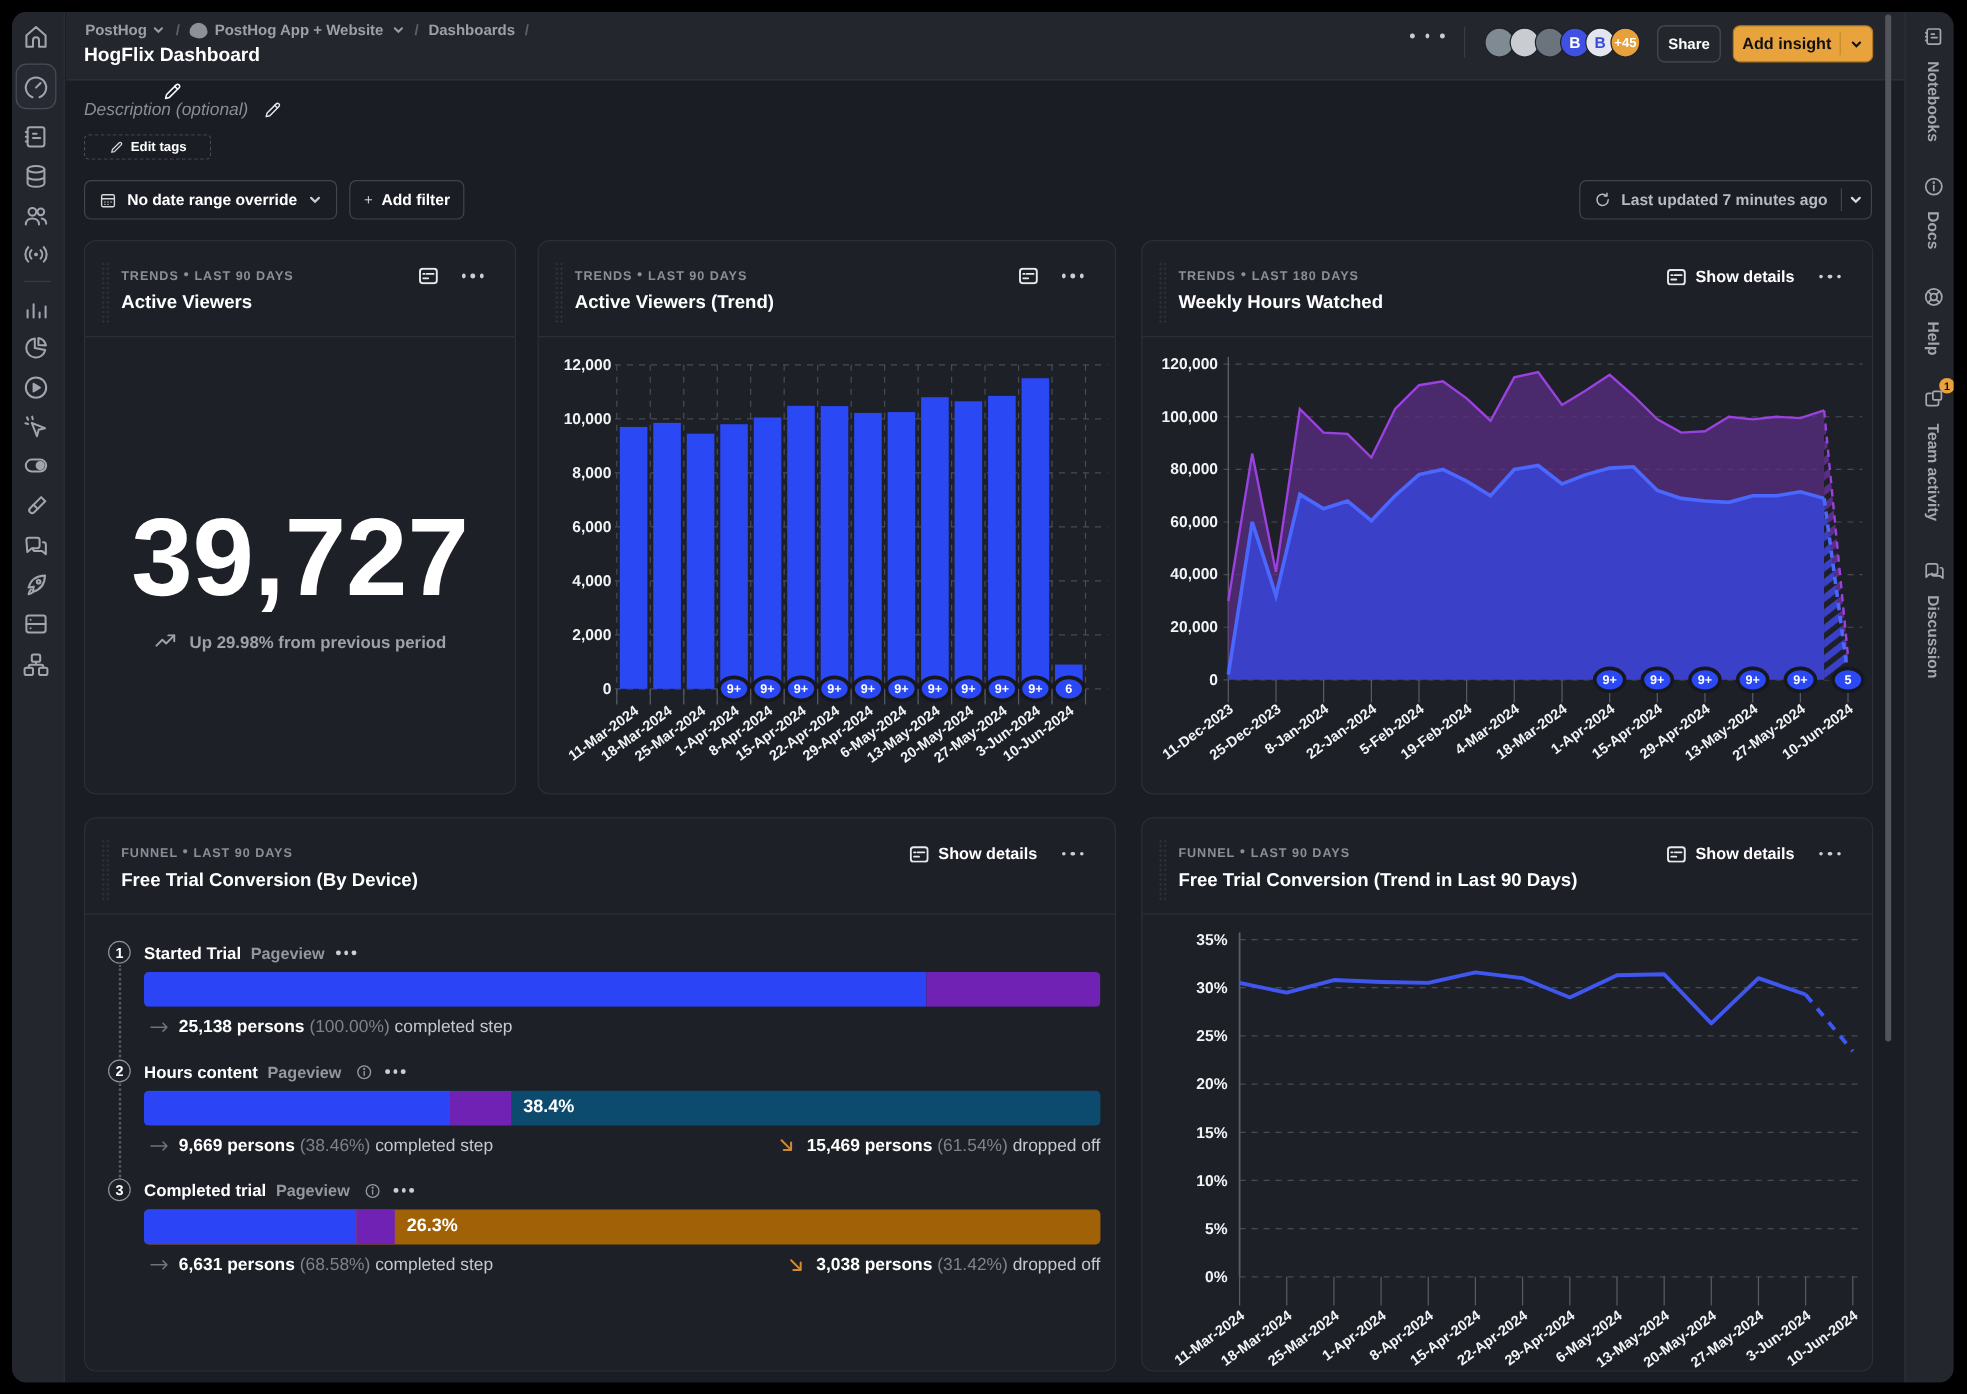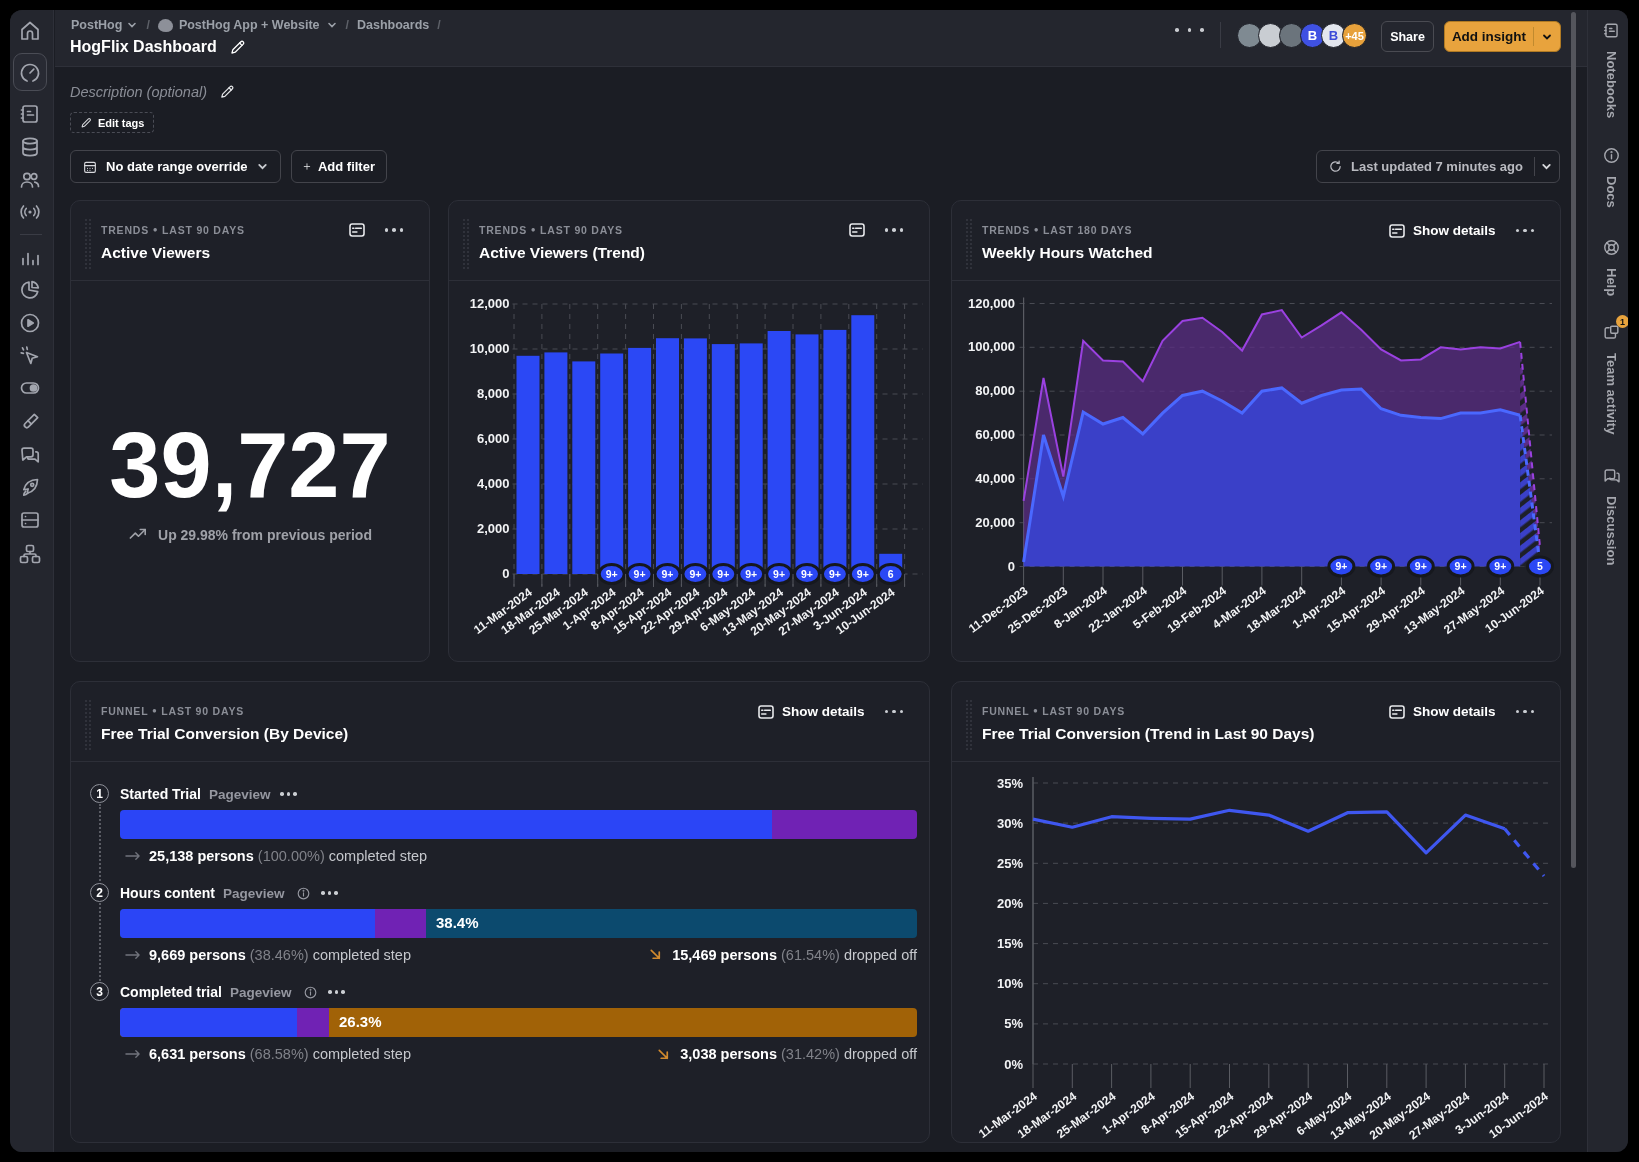--- a/index.html
+++ b/index.html
@@ -98,21 +98,21 @@
           <path d="M3 4.5 L6 7.5 9 4.5"></path>
         </svg></span>
 <span style="color:#5d6068;">/</span>
 <span style="display:flex;align-items:center;gap:6px;"><span style="width:15px;height:13px;background:#8d9099;border-radius:50% 50% 46% 54%/60% 58% 42% 40%;display:inline-block;"></span>PostHog App + Website <svg width="12" height="12" viewBox="0 0 12 12" fill="none" stroke="#9ba0a8" stroke-width="1.6" stroke-linecap="round">
           <path d="M3 4.5 L6 7.5 9 4.5"></path>
         </svg></span>
 <span style="color:#5d6068;">/</span>
 <span>Dashboards</span>
 <span style="color:#5d6068;">/</span>
 </div>
-<div class="abs" style="left:60px;top:28px;display:flex;align-items:center;gap:12px;">
+<div class="abs" style="left:60px;top:28px;display:flex;align-items:center;gap:12px;flex-direction:column;">
 <span style="font-size:16px;font-weight:bold;color:#fff;">HogFlix Dashboard</span>
 <svg width="17" height="17" viewBox="0 0 20 20" fill="none" stroke="#fff" stroke-width="1.5" stroke-linecap="round" stroke-linejoin="round">
         <path d="M3.5 16.5 l1 -3.8 L14 3.2 a1.8 1.8 0 0 1 2.6 0 l.2.2 a1.8 1.8 0 0 1 0 2.6 L7.3 15.5 Z"></path>
         <path d="M12.5 4.7 l2.8 2.8"></path>
       </svg>
 </div>
 <div class="abs" style="left:1165px;top:18px;display:flex;align-items:center;gap:9px;color:#c9cbd0;font-size:16px;font-weight:bold;">
 <span style="width:3.5px;height:3.5px;border-radius:50%;background:#c9cbd0;"></span>
       <span style="width:3.5px;height:3.5px;border-radius:50%;background:#c9cbd0;"></span>
       <span style="width:3.5px;height:3.5px;border-radius:50%;background:#c9cbd0;"></span>
@@ -164,21 +164,21 @@
     </svg>
     <div class="abs" style="left:1609px;top:486px;transform-origin:0 0;transform:rotate(90deg);white-space:nowrap;font-size:13px;font-weight:bold;color:#a5a7ae;">Discussion</div>
 <div class="abs" style="left:1561px;top:2px;width:5px;height:856px;border-radius:3px;background:#54555c;"></div>
 <div class="abs" style="left:60px;top:74px;display:flex;align-items:center;gap:12px;">
 <span style="font-size:14.5px;font-style:italic;color:#8a8d96;">Description (optional)</span>
 <svg width="16" height="16" viewBox="0 0 20 20" fill="none" stroke="#e6e7ea" stroke-width="1.5" stroke-linecap="round" stroke-linejoin="round">
         <path d="M3.5 16.5 l1 -3.8 L14 3.2 a1.8 1.8 0 0 1 2.6 0 l.2.2 a1.8 1.8 0 0 1 0 2.6 L7.3 15.5 Z"></path>
         <path d="M12.5 4.7 l2.8 2.8"></path>
       </svg>
 </div>
-<div class="abs" style="left:60px;top:102px;height:21px;padding:0 9px;border:1px dashed #4a4c55;border-radius:4px;display:flex;align-items:center;gap:6px;text-align:center;">
+<div class="abs" style="left:60px;top:102px;height:21px;padding:0 20px;border:1px dashed #4a4c55;border-radius:4px;display:flex;align-items:center;gap:6px;text-align:center;">
 <svg width="12" height="12" viewBox="0 0 20 20" fill="none" stroke="#d8d9dd" stroke-width="1.7" stroke-linecap="round" stroke-linejoin="round">
         <path d="M3.5 16.5 l1 -3.8 L14 3.2 a1.8 1.8 0 0 1 2.6 0 l.2.2 a1.8 1.8 0 0 1 0 2.6 L7.3 15.5 Z"></path>
       </svg>
 <span style="font-size:11px;font-weight:bold;color:#fff;">Edit tags</span>
 </div>
 <div class="abs" style="left:60px;top:140px;width:211px;height:33px;padding:0 11px;border:1px solid #43444b;border-radius:6px;display:flex;align-items:center;gap:8px;white-space:nowrap;">
 <svg width="16" height="16" viewBox="0 0 24 24" fill="none" stroke="#d8d9dd" stroke-width="1.7" stroke-linecap="round">
         <rect x="4" y="5" width="16" height="15" rx="2"></rect>
         <path d="M4 10 h16 M8.2 14 h.01 M12 14 h.01 M15.8 14 h.01 M8.2 17 h.01 M12 17 h.01"></path>
       </svg>

